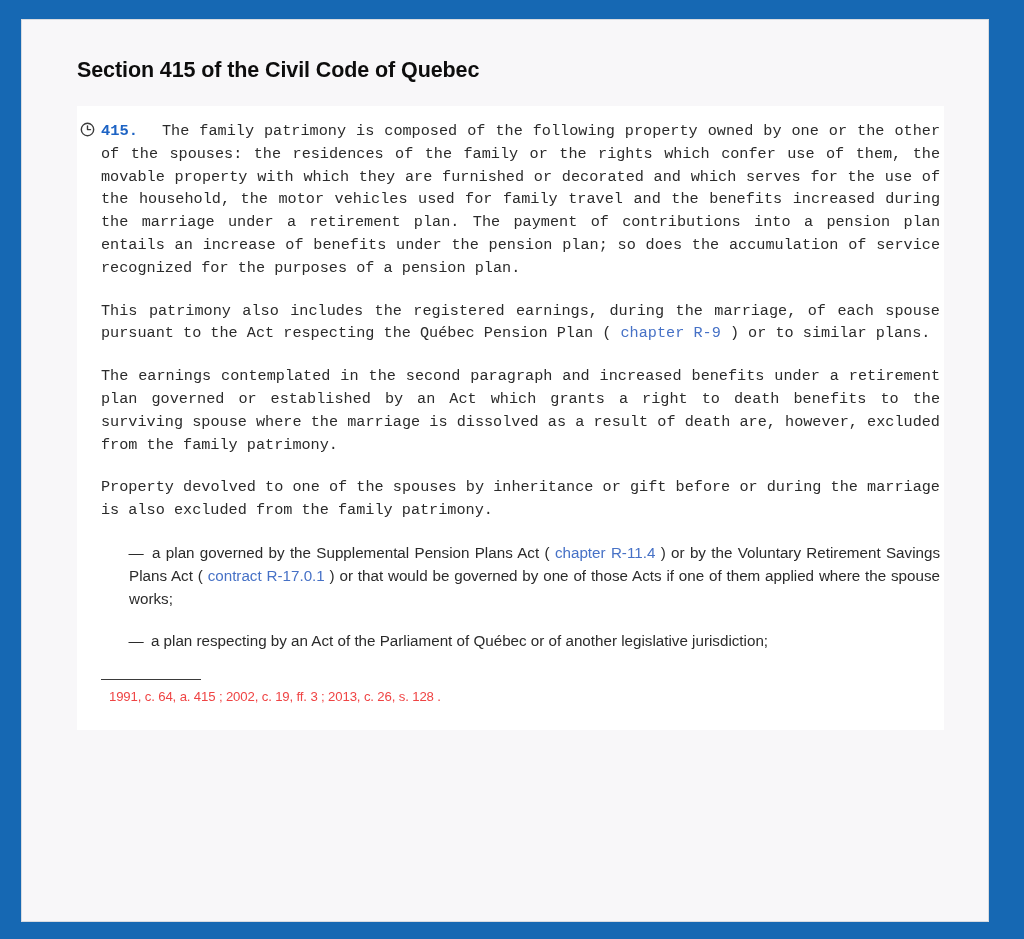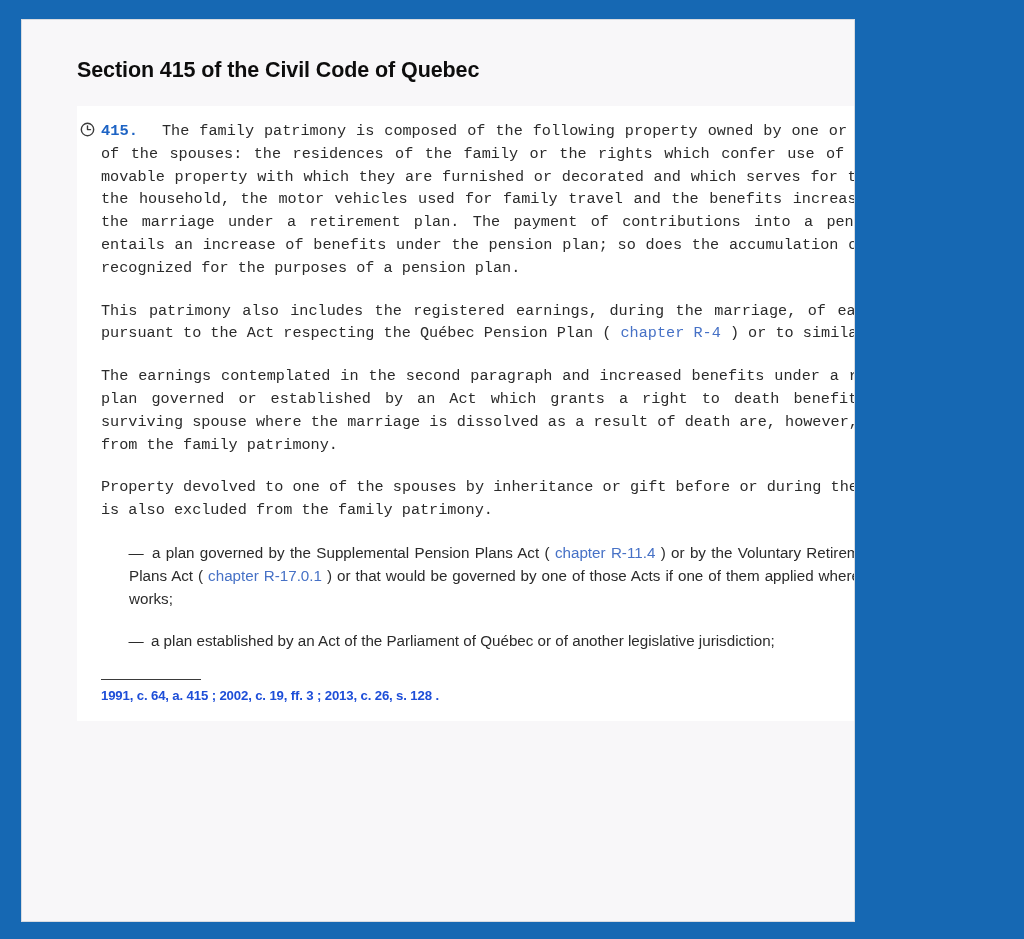--- a/index.html
+++ b/index.html
@@ -22,21 +22,21 @@
     height: 939px;
     background: #1668b3;
     box-sizing: border-box;
   }
 
   
   #page {
     position: absolute;
     left: 21px;
     top: 19px;
-    width: 834px;
+    width: 968px;
     height: 903px;
     background: #f8f7f9;
     border: 1px solid #d8dbe0;
     box-sizing: border-box;
     overflow: hidden;
   }
 
   #page-title {
     margin: 0;
     padding: 38px 0 0 55px;
@@ -133,25 +133,25 @@
     padding: 0 4px 0 24px;
     margin-top: 26px;
   }
   #citation-rule {
     width: 100px;
     height: 0;
     border-top: 1.6px solid #3a3a3a;
     margin: 0 0 7px 0;
   }
   #citation-text {
-    margin: 0;
+    margin: 8px;
     font-size: 13.2px;
     line-height: 18px;
-    color: #1d4ed8;
-    font-weight: bold;
+    color: #ef4444;
+    font-weight: normal;
     letter-spacing: -0.15px;
   }
 </style>
 </head>
 <body>
 
 <div id="viewport">
   <div id="page">
 
     <h1 id="page-title">Section 415 of the Civil Code of Quebec</h1>
@@ -161,31 +161,31 @@
 
         <p class="para first-line-wrap">
           <span class="clock-icon">
             <svg viewBox="0 0 16 16" width="15" height="15" aria-hidden="true">
               <circle cx="8" cy="8" r="6.6" fill="none" stroke="#3b3b3b" stroke-width="1.5"></circle>
               <path d="M8 4.1 L8 8.1 L11.2 8.1" fill="none" stroke="#3b3b3b" stroke-width="1.5" stroke-linecap="round" stroke-linejoin="round"></path>
             </svg>
           </span><span class="art-num">415</span><span class="art-num-dot">.</span><span class="art-gap"></span><span>The family patrimony is composed of the following property owned by one or the other of the spouses: the residences of the family or the rights which confer use of them, the movable property with which they are furnished or decorated and which serves for the use of the household, the motor vehicles used for family travel and the benefits increased during the marriage under a retirement plan. The payment of contributions into a pension plan entails an increase of benefits under the pension plan; so does the accumulation of service recognized for the purposes of a pension plan.</span>
         </p>
 
-        <p class="para"><span>This patrimony also includes the registered earnings, during the marriage, of each spouse pursuant to the Act respecting the Québec Pension Plan ( </span><span class="ref-link">chapter R-4</span><span> ) or to similar plans.</span></p>
+        <p class="para"><span>This patrimony also includes the registered earnings, during the marriage, of each spouse pursuant to the Act respecting the Québec Pension Plan ( </span><span class="ref-link">chapter R-9</span><span> ) or to similar plans.</span></p>
 
         <p class="para">The earnings contemplated in the second paragraph and increased benefits under a retirement plan governed or established by an Act which grants a right to death benefits to the surviving spouse where the marriage is dissolved as a result of death are, however, excluded from the family patrimony.</p>
 
         <p class="para">Property devolved to one of the spouses by inheritance or gift before or during the marriage is also excluded from the family patrimony.</p>
 
 
-        <p class="item"><span class="dash">—</span> <span>a plan governed by the Supplemental Pension Plans Act ( </span><span class="ref-link">chapter R-11.4</span><span> ) or by the Voluntary Retirement Savings Plans Act ( </span><span class="ref-link">chapter R-17.0.1</span><span> ) or that would be governed by one of those Acts if one of them applied where the spouse works;</span></p>
+        <p class="item"><span class="dash">—</span> <span>a plan governed by the Supplemental Pension Plans Act ( </span><span class="ref-link">chapter R-11.4</span><span> ) or by the Voluntary Retirement Savings Plans Act ( </span><span class="ref-link">contract R-17.0.1</span><span> ) or that would be governed by one of those Acts if one of them applied where the spouse works;</span></p>
 
 
-        <p class="item"><span class="dash">—</span> <span>a plan established by an Act of the Parliament of Québec or of another legislative jurisdiction;</span></p>
+        <p class="item"><span class="dash">—</span> <span>a plan respecting by an Act of the Parliament of Québec or of another legislative jurisdiction;</span></p>
 
 
 
       </div>
 
       <div id="citation-block">
         <div id="citation-rule"></div>
         <p id="citation-text">1991, c. 64, a. 415 ; 2002, c. 19, ff. 3 ; 2013, c. 26, s. 128 .</p>
       </div>
     </div>

